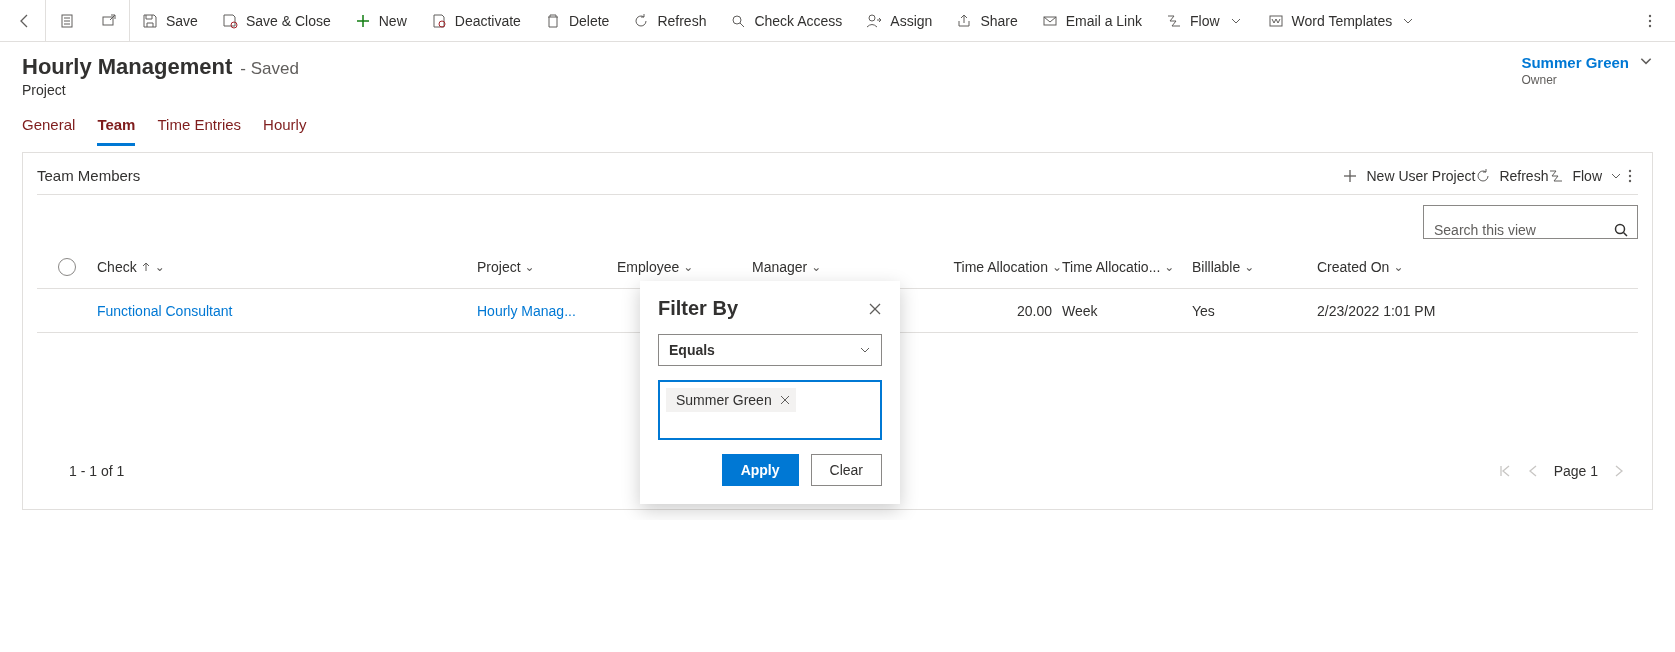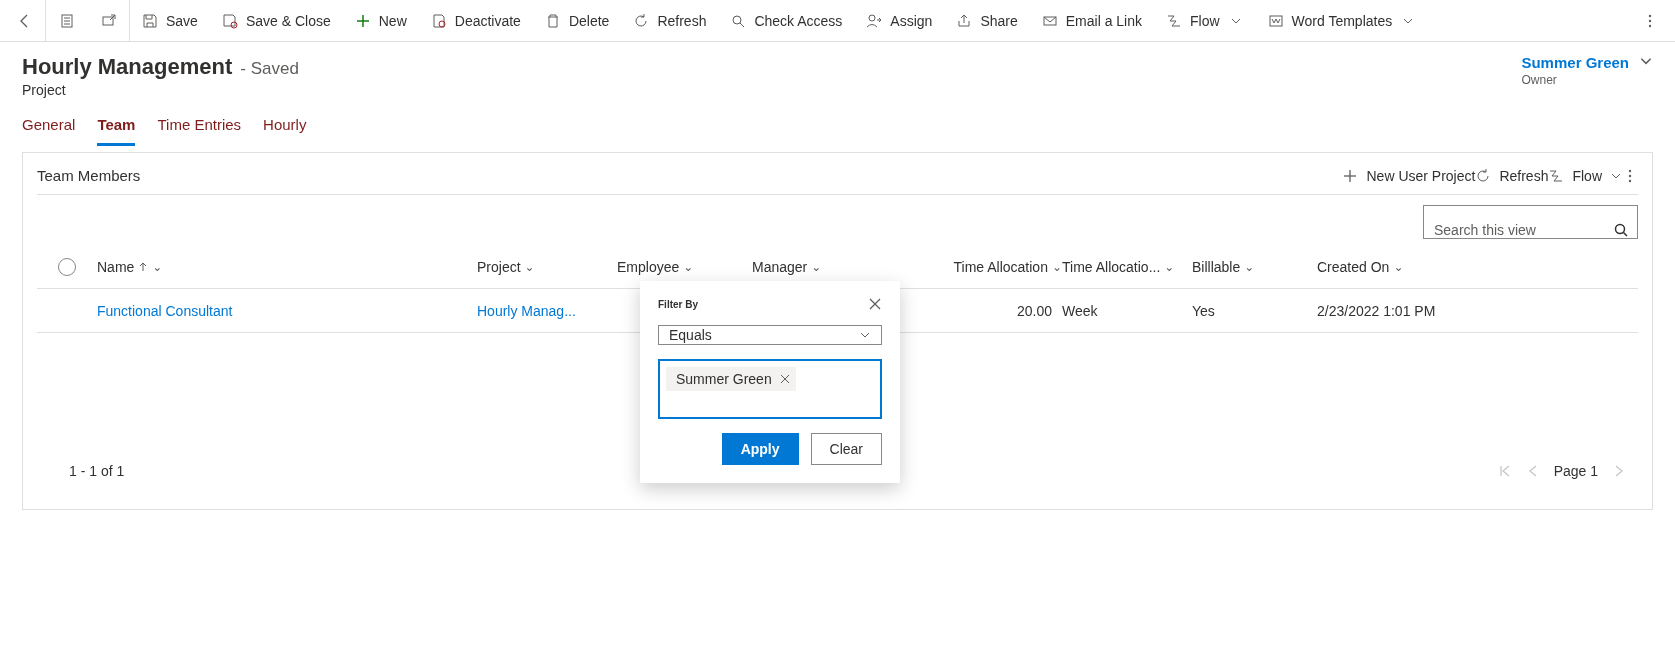--- a/index.html
+++ b/index.html
@@ -50,23 +50,23 @@
   .th .caret { color:#605e5c; font-size:12px; }
   .selcell { display:flex; justify-content:center; }
   .circle { width:18px; height:18px; border:1px solid #8a8886; border-radius:50%; }
   .trow .cell { font-size:14px; }
   .link { color:#0078d4; cursor:pointer; }
   .right { text-align:right; padding-right:10px; }
   
   
   .filter-pop { position:absolute; top:128px; left:617px; width:260px; background:#fff; box-shadow:0 6px 18px rgba(0,0,0,0.2); padding:16px 18px 18px 18px; z-index:10; }
   .fp-head { display:flex; justify-content:space-between; align-items:center; margin-bottom:14px; }
-  .fp-title { font-weight:600; font-size:10px; }
+  .fp-title { font-weight:600; font-size:20px; }
   .fp-close { color:#605e5c; cursor:pointer; font-size:16px; }
-  .fp-select { width:100%; height:20px; border:1px solid #8a8886; display:flex; align-items:center; justify-content:space-between; padding:0 10px; margin-bottom:14px; cursor:pointer; }
+  .fp-select { width:100%; height:32px; border:1px solid #8a8886; display:flex; align-items:center; justify-content:space-between; padding:0 10px; margin-bottom:14px; cursor:pointer;font-weight:bold; }
   .fp-tags { width:100%; min-height:60px; border:2px solid #0078d4; padding:6px; margin-bottom:14px; }
   .tag { display:inline-flex; align-items:center; background:#f3f2f1; padding:4px 6px 4px 10px; gap:8px; font-size:14px; }
   .tag .x { color:#605e5c; cursor:pointer; }
   .fp-buttons { display:flex; justify-content:flex-end; gap:12px; }
   .btn { height:32px; padding:0 18px; font-size:14px; cursor:pointer; border:1px solid #8a8886; background:#fff; display:flex; align-items:center; }
   .btn.primary { background:#0078d4; color:#fff; border-color:#0078d4; font-weight:600; }
   
   
   .footer { display:flex; justify-content:space-between; align-items:center; margin-top:130px; padding:0 12px 0 32px; color:#323130; }
   .pager { display:flex; align-items:center; gap:14px; color:#605e5c; }
@@ -307,21 +307,21 @@
         </svg>
     </div>
   </div>
 
   <div class="table-wrap">
     <div class="thead">
       <div class="selcell">
           <div class="circle"></div>
         </div>
       <div class="th">
-        <span>Name</span>
+        <span>Check</span>
         <svg width="10" height="10" viewBox="0 0 10 10">
             <path d="M5 1 L5 9 M2 4 L5 1 L8 4" stroke="#605e5c" fill="none"></path>
           </svg>
         <span class="caret">⌄</span>
       </div>
       <div class="th">
           <span>Project</span>
           <span class="caret">⌄</span>
         </div>
       <div class="th">

